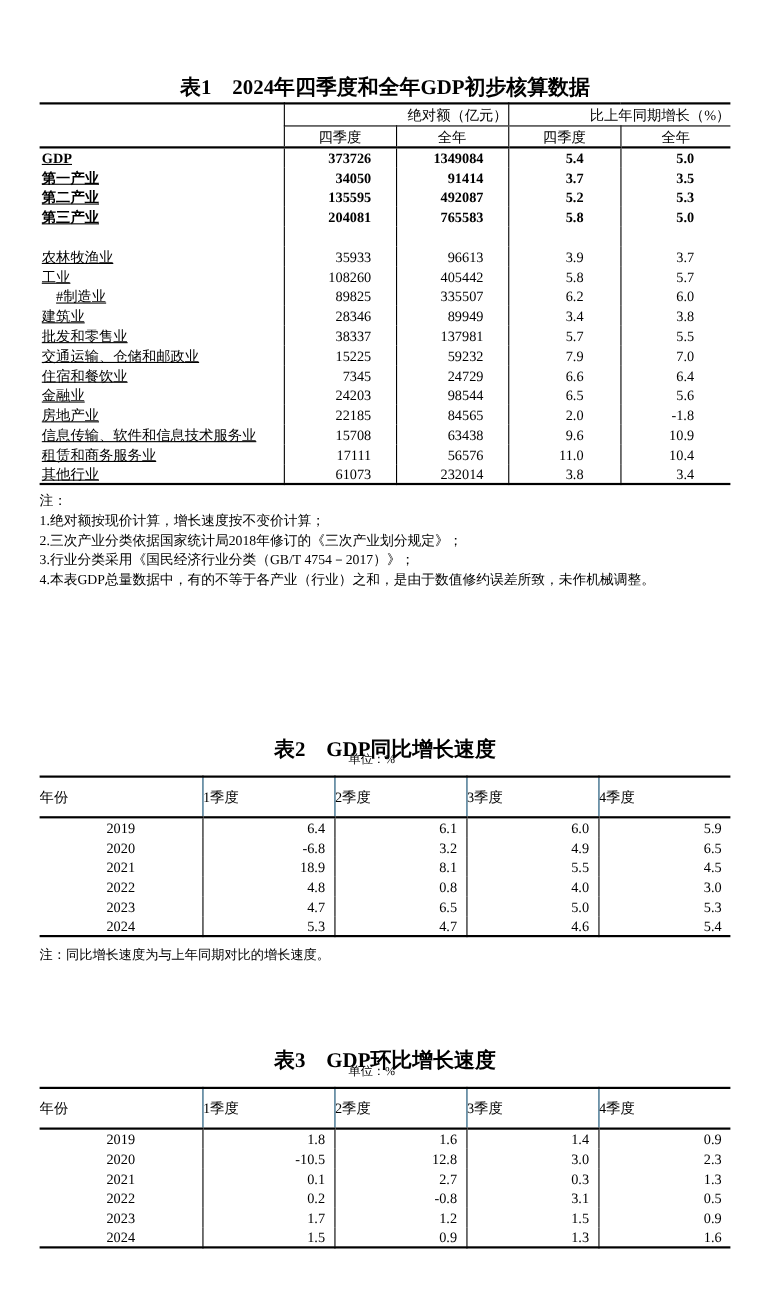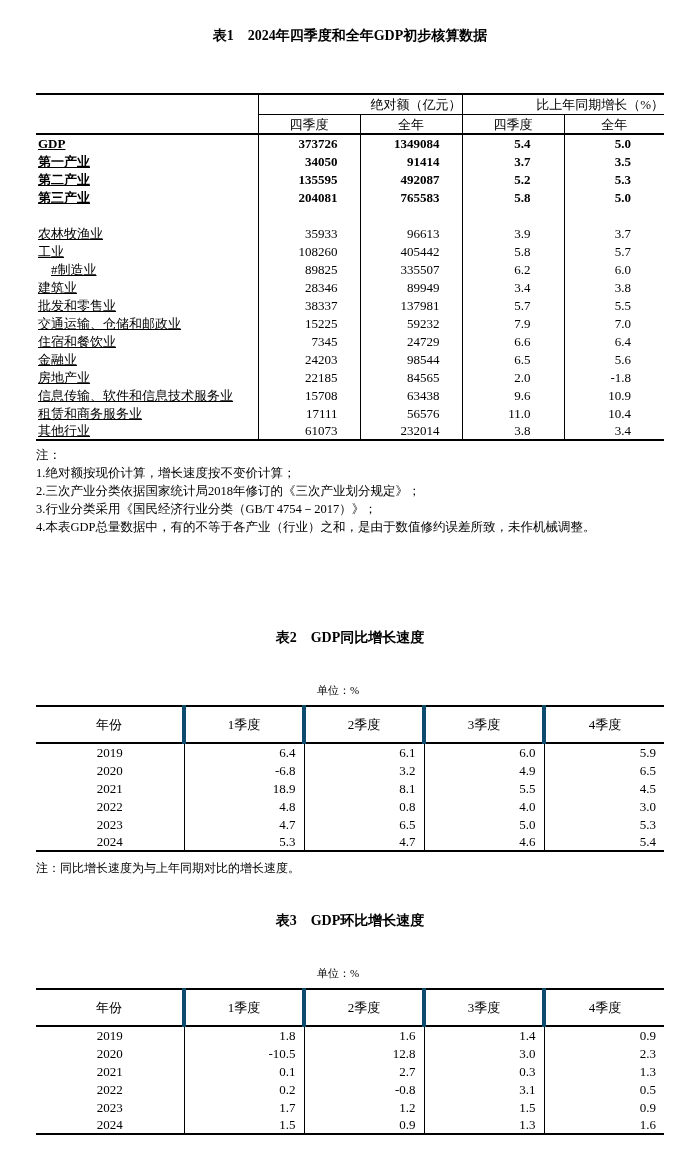--- a/index.html
+++ b/index.html
@@ -3,21 +3,21 @@
 <meta charset="utf-8">
 <style>
   html,body{margin:0;padding:0;background:#fff;}
   .page{
     position:relative;width:700px;height:1176px;background:#ffffff;
     font-family:"Liberation Serif","DejaVu Serif",serif;color:#000;
     overflow:hidden;
   }
   .title{
     position:absolute;left:0;width:700px;text-align:center;
-    font-weight:bold;font-size:14px;line-height:20px;
+    font-weight:bold;font-size:19px;line-height:20px;margin-top:44px;
   }
   .t1-title{top:26px}
   .t2-title{top:628px}
   .t3-title{top:911px}
 
   table{border-collapse:collapse;position:absolute;left:36px;table-layout:fixed;}
   td{overflow:hidden;white-space:nowrap;padding:0;font-size:13px;line-height:17px;}
 
   
   .t1{top:93px;width:628px;border-top:2px solid #000;border-bottom:2px solid #000;}
@@ -40,22 +40,22 @@
     font-size:12.5px;line-height:18px;
   }
 
   
   .unit{position:absolute;left:24px;width:628px;text-align:center;font-size:11px;}
   .t2-unit{top:683px}
   .t3-unit{top:966px}
   .t23{width:628px;border-top:2px solid #000;border-bottom:2px solid #000;}
   .t2{top:705px}
   .t3{top:988px}
-  .t23 thead td{height:35px;text-align:center;border-bottom:2px solid #000;}
-  .t23 thead td+td{border-left:4px solid #0c4a6e;}
+  .t23 thead td{height:35px;border-bottom:2px solid #000;}
+  .t23 thead td+td{border-left:1px solid #0c4a6e;}
   .t23 tbody tr{height:18px;}
   .t23 tbody td:first-child{text-align:center;}
   .t23 tbody td:nth-child(n+2){border-left:1px solid #000;text-align:right;padding-right:8px;}
 
   .note{position:absolute;left:36px;width:640px;font-size:12px;line-height:18px;}
   .t2-note{top:859px}
   .t3-note{top:1141px}
 </style>
 </head>
 <body>

